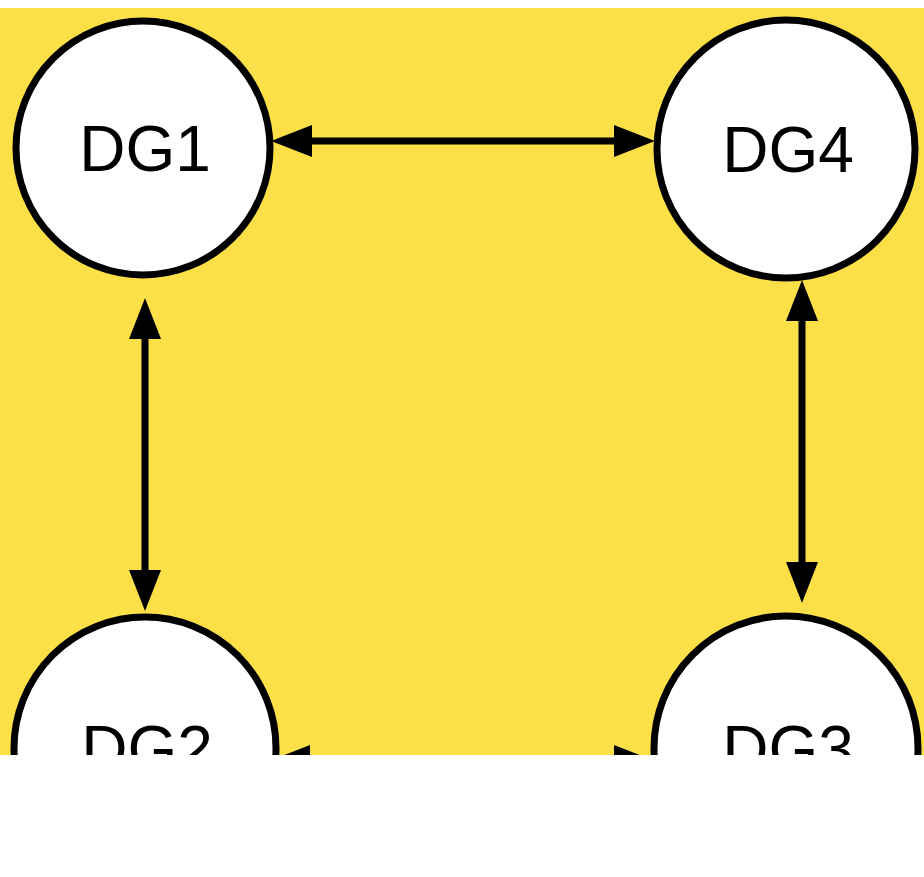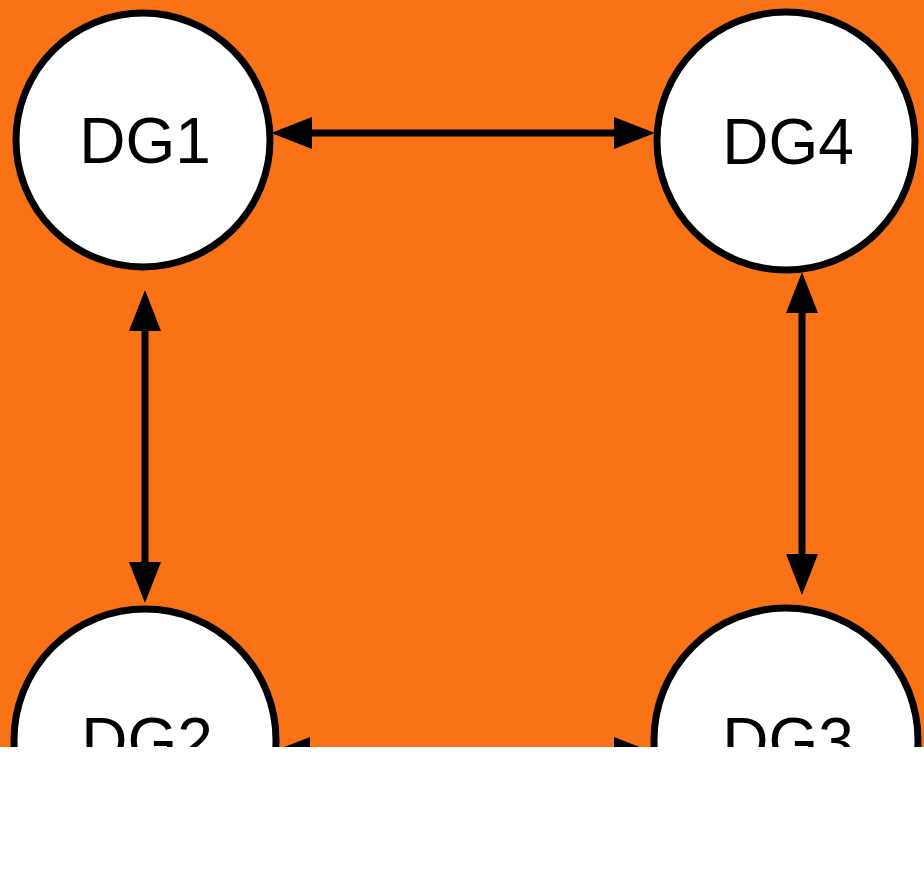--- a/index.html
+++ b/index.html
@@ -4,22 +4,23 @@
 <style>
   html, body {
     margin: 0;
     padding: 0;
     background: #ffffff;
   }
   .canvas {
     position: relative;
     width: 924px;
     height: 747px;
-    background: #f97316;
+    background: #fde047;
     overflow: hidden;
+    margin-top: 8px;
   }
   svg {
     display: block;
   }
   .node-circle {
     fill: #ffffff;
     stroke: #000000;
     stroke-width: 7;
   }
   .edge-shaft {

